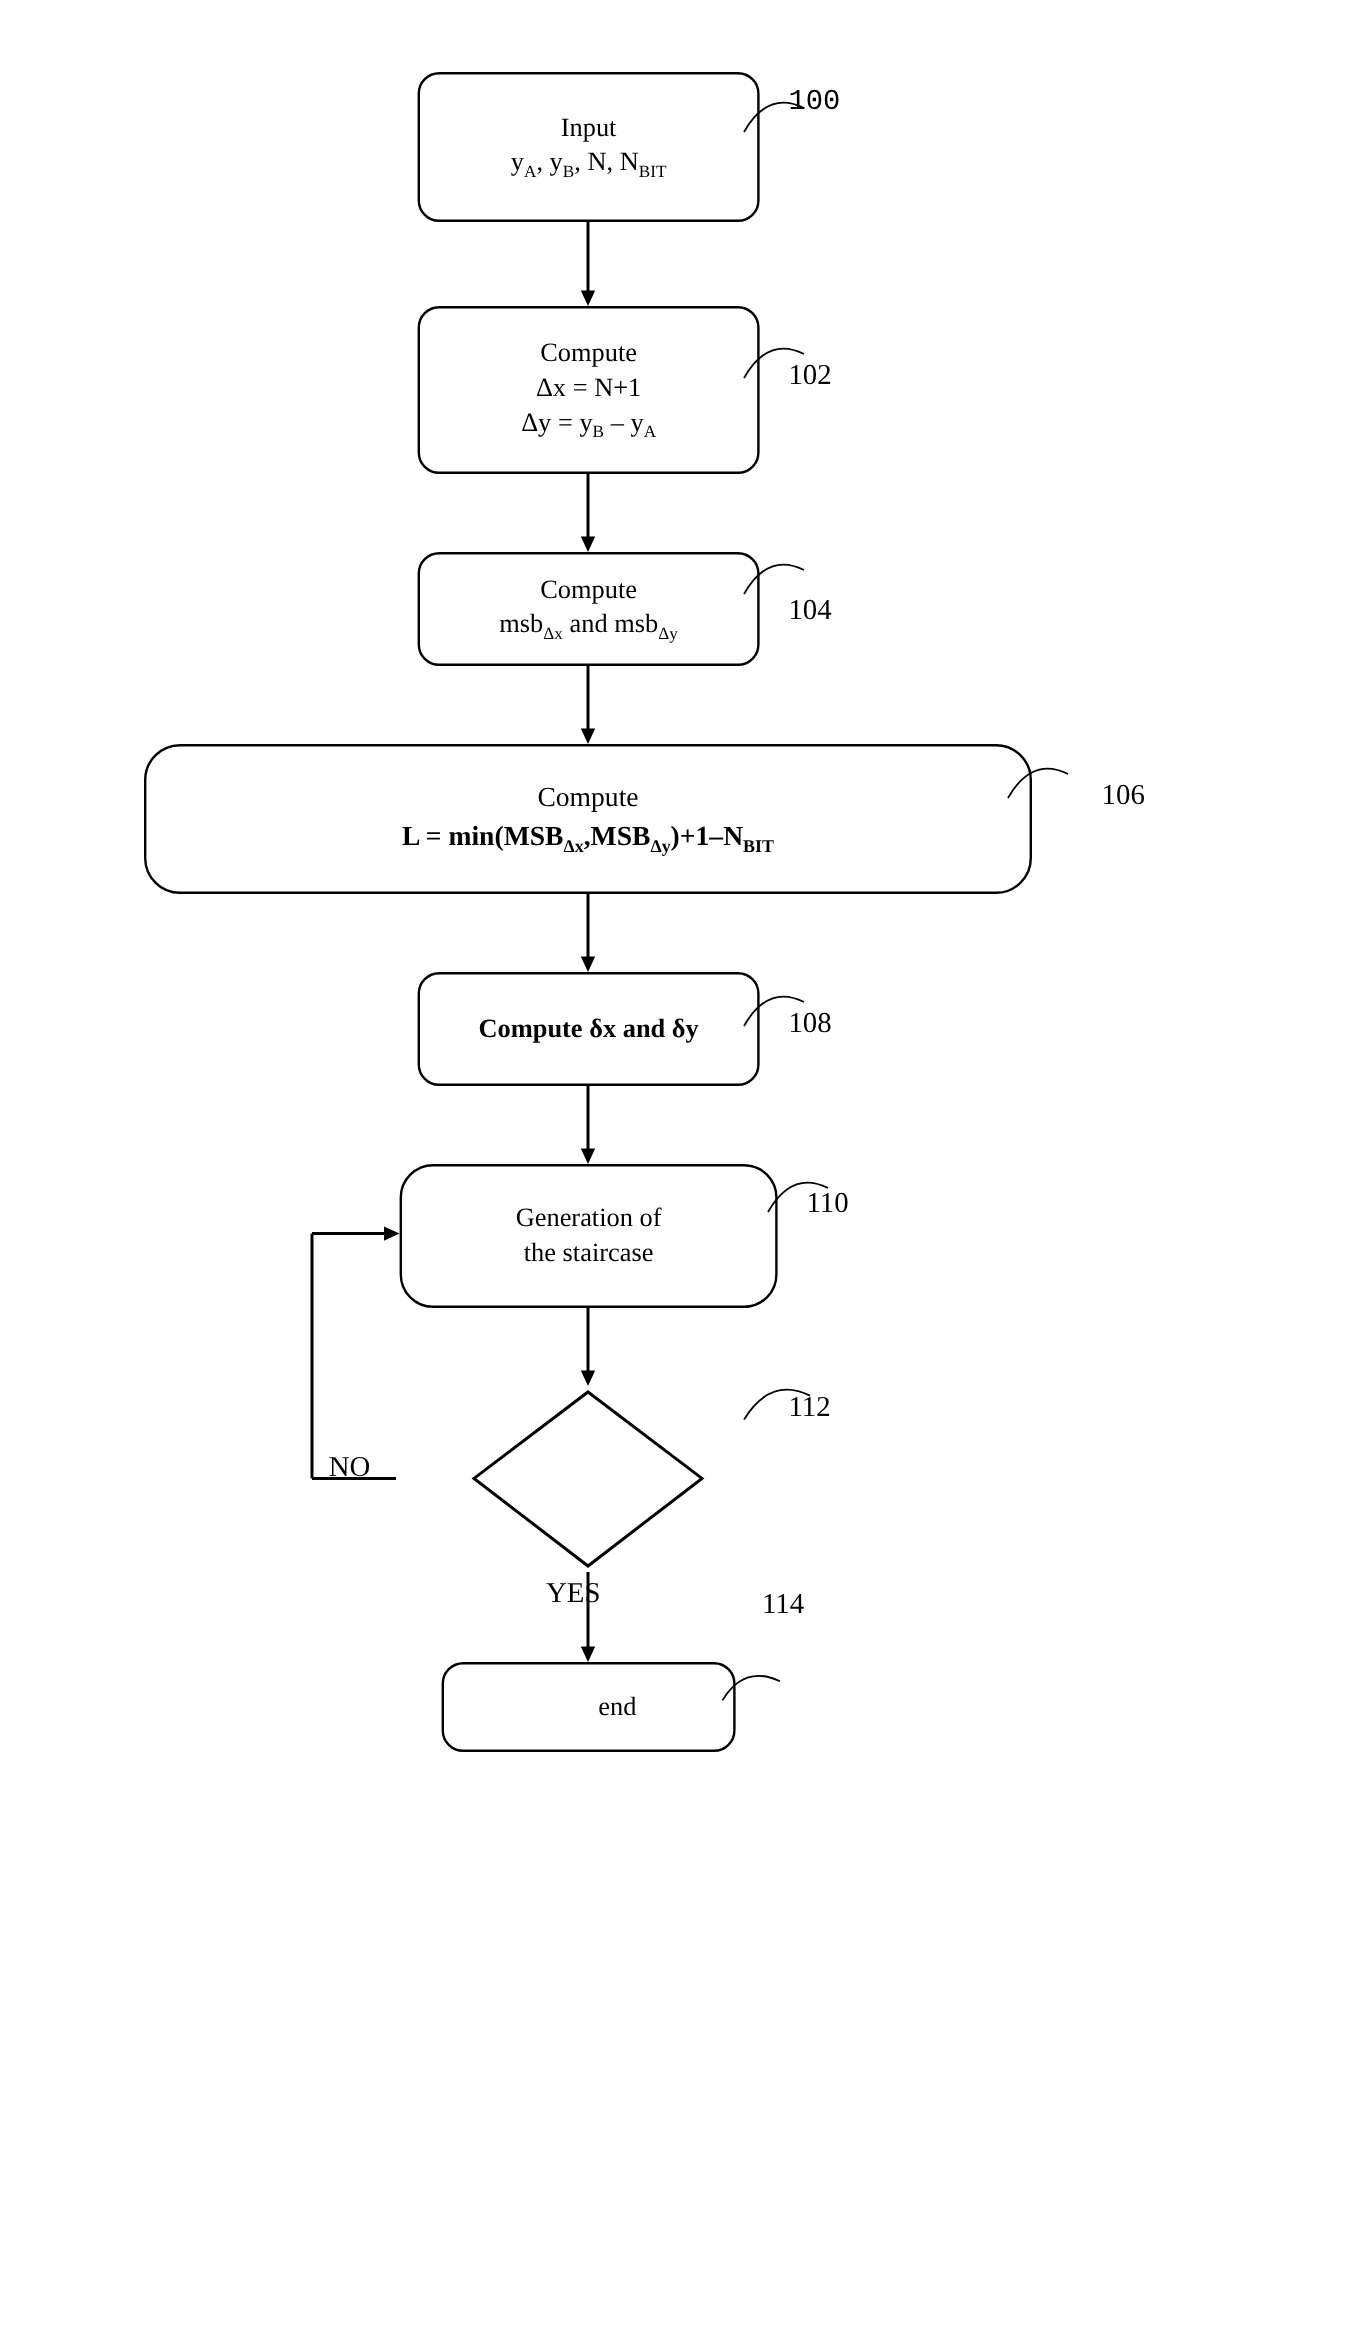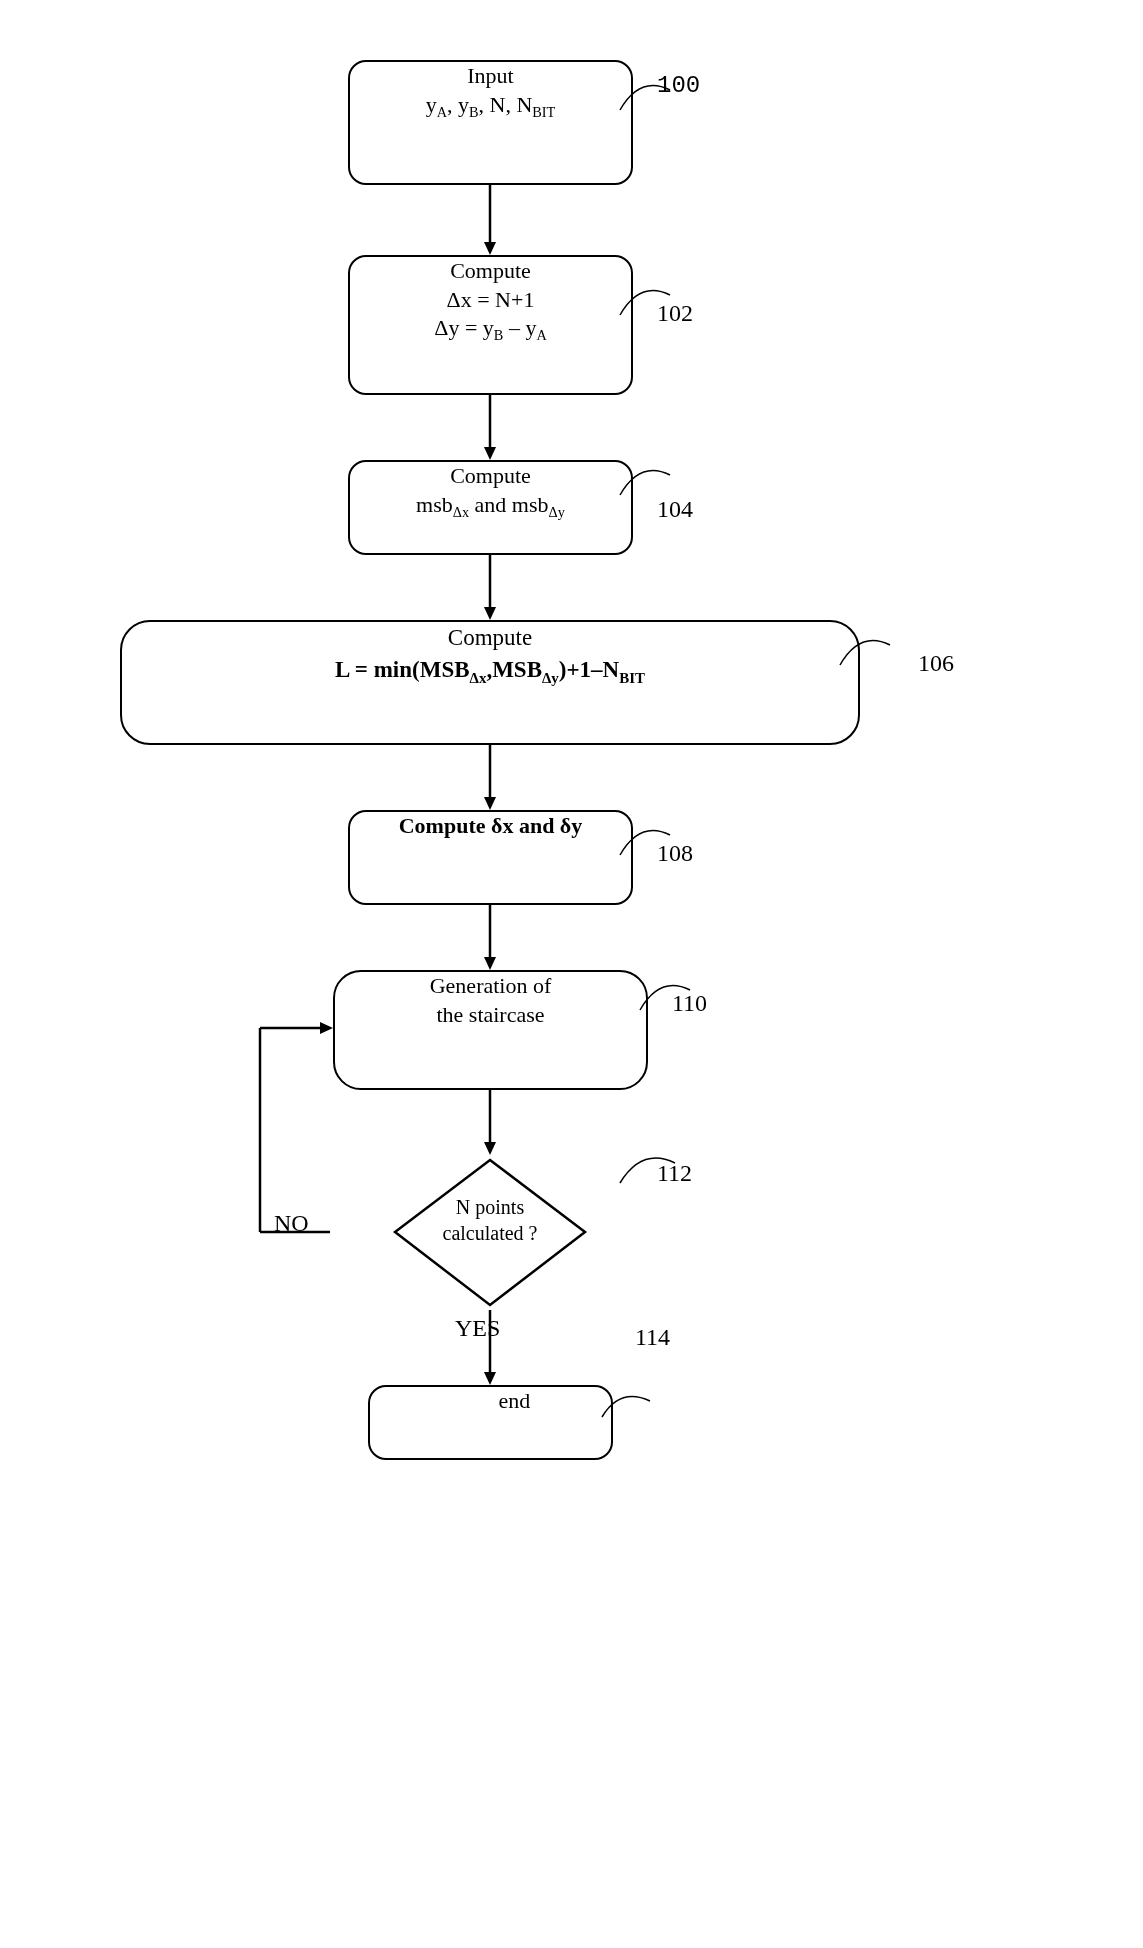--- a/index.html
+++ b/index.html
@@ -17,20 +17,21 @@
       height: 1948px;
     }
     
     .flow-box {
       position: absolute;
       border: 2px solid #000;
       background: #fff;
       text-align: center;
       display: flex;
       align-items: center;
+      justify-content: center;
       flex-direction: column;
     }
     .rounded-box {
       border-radius: 18px;
     }
     .wide-rounded-box {
       border-radius: 30px;
     }
     .flow-text {
       font-size: 22px;
@@ -181,23 +182,20 @@
   </div>
   <span class="ref-num" style="left:672px; top:990px;">110</span>
   <svg style="position:absolute;top:985px;left:640px;width:60px;height:30px;overflow:visible;">
     <path d="M 0,25 Q 20,-10 50,5" stroke="#000" stroke-width="1.5" fill="none"></path>
   </svg>
 
   <div class="diamond-container" style="left:390px; top:1155px; width:200px; height:155px;">
     <svg class="diamond-svg" width="200" height="155">
       <polygon points="100,5 195,77 100,150 5,77" fill="white" stroke="black" stroke-width="2.5"></polygon>
     </svg>
-    <div class="diamond-label">
-      N points<br>calculated ?
-    </div>
   </div>
   <span class="ref-num" style="left:657px; top:1160px;">112</span>
   <svg style="position:absolute;top:1155px;left:620px;width:65px;height:35px;overflow:visible;">
     <path d="M 0,28 Q 22,-8 55,8" stroke="#000" stroke-width="1.5" fill="none"></path>
   </svg>
 
   <span class="arrow-label" style="left:274px; top:1210px;">NO</span>
 
   <span class="arrow-label" style="left:455px; top:1315px;">YES</span>
 

